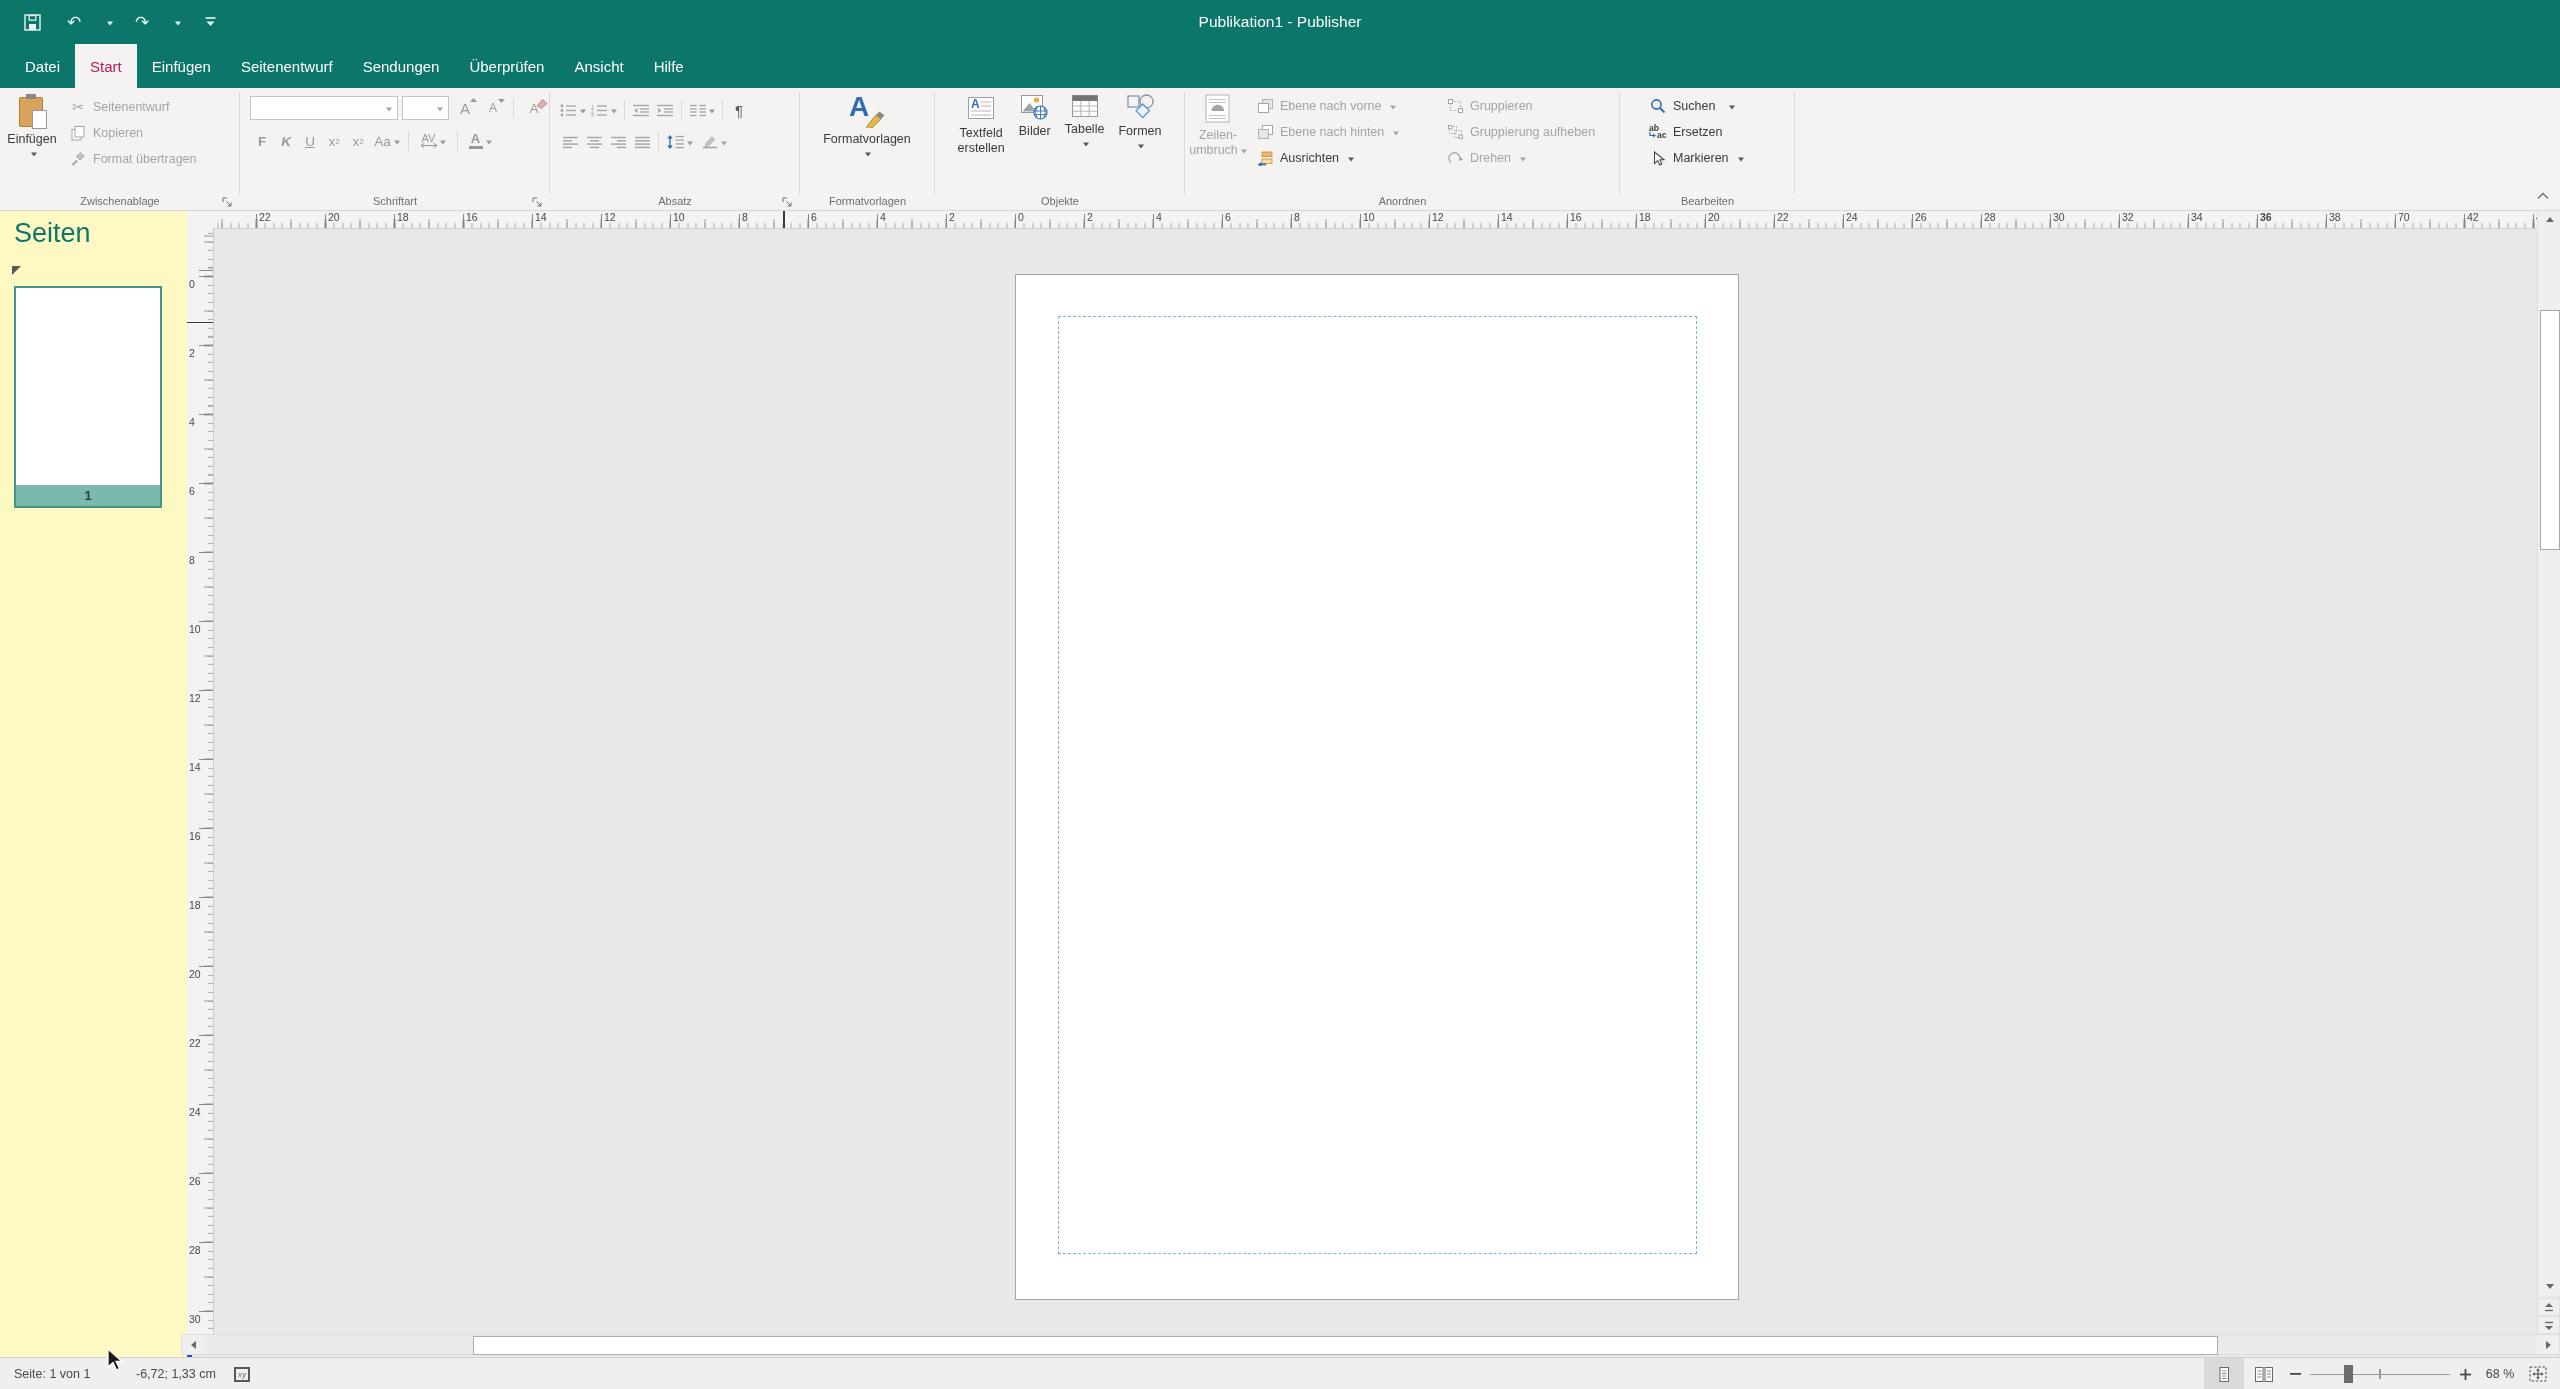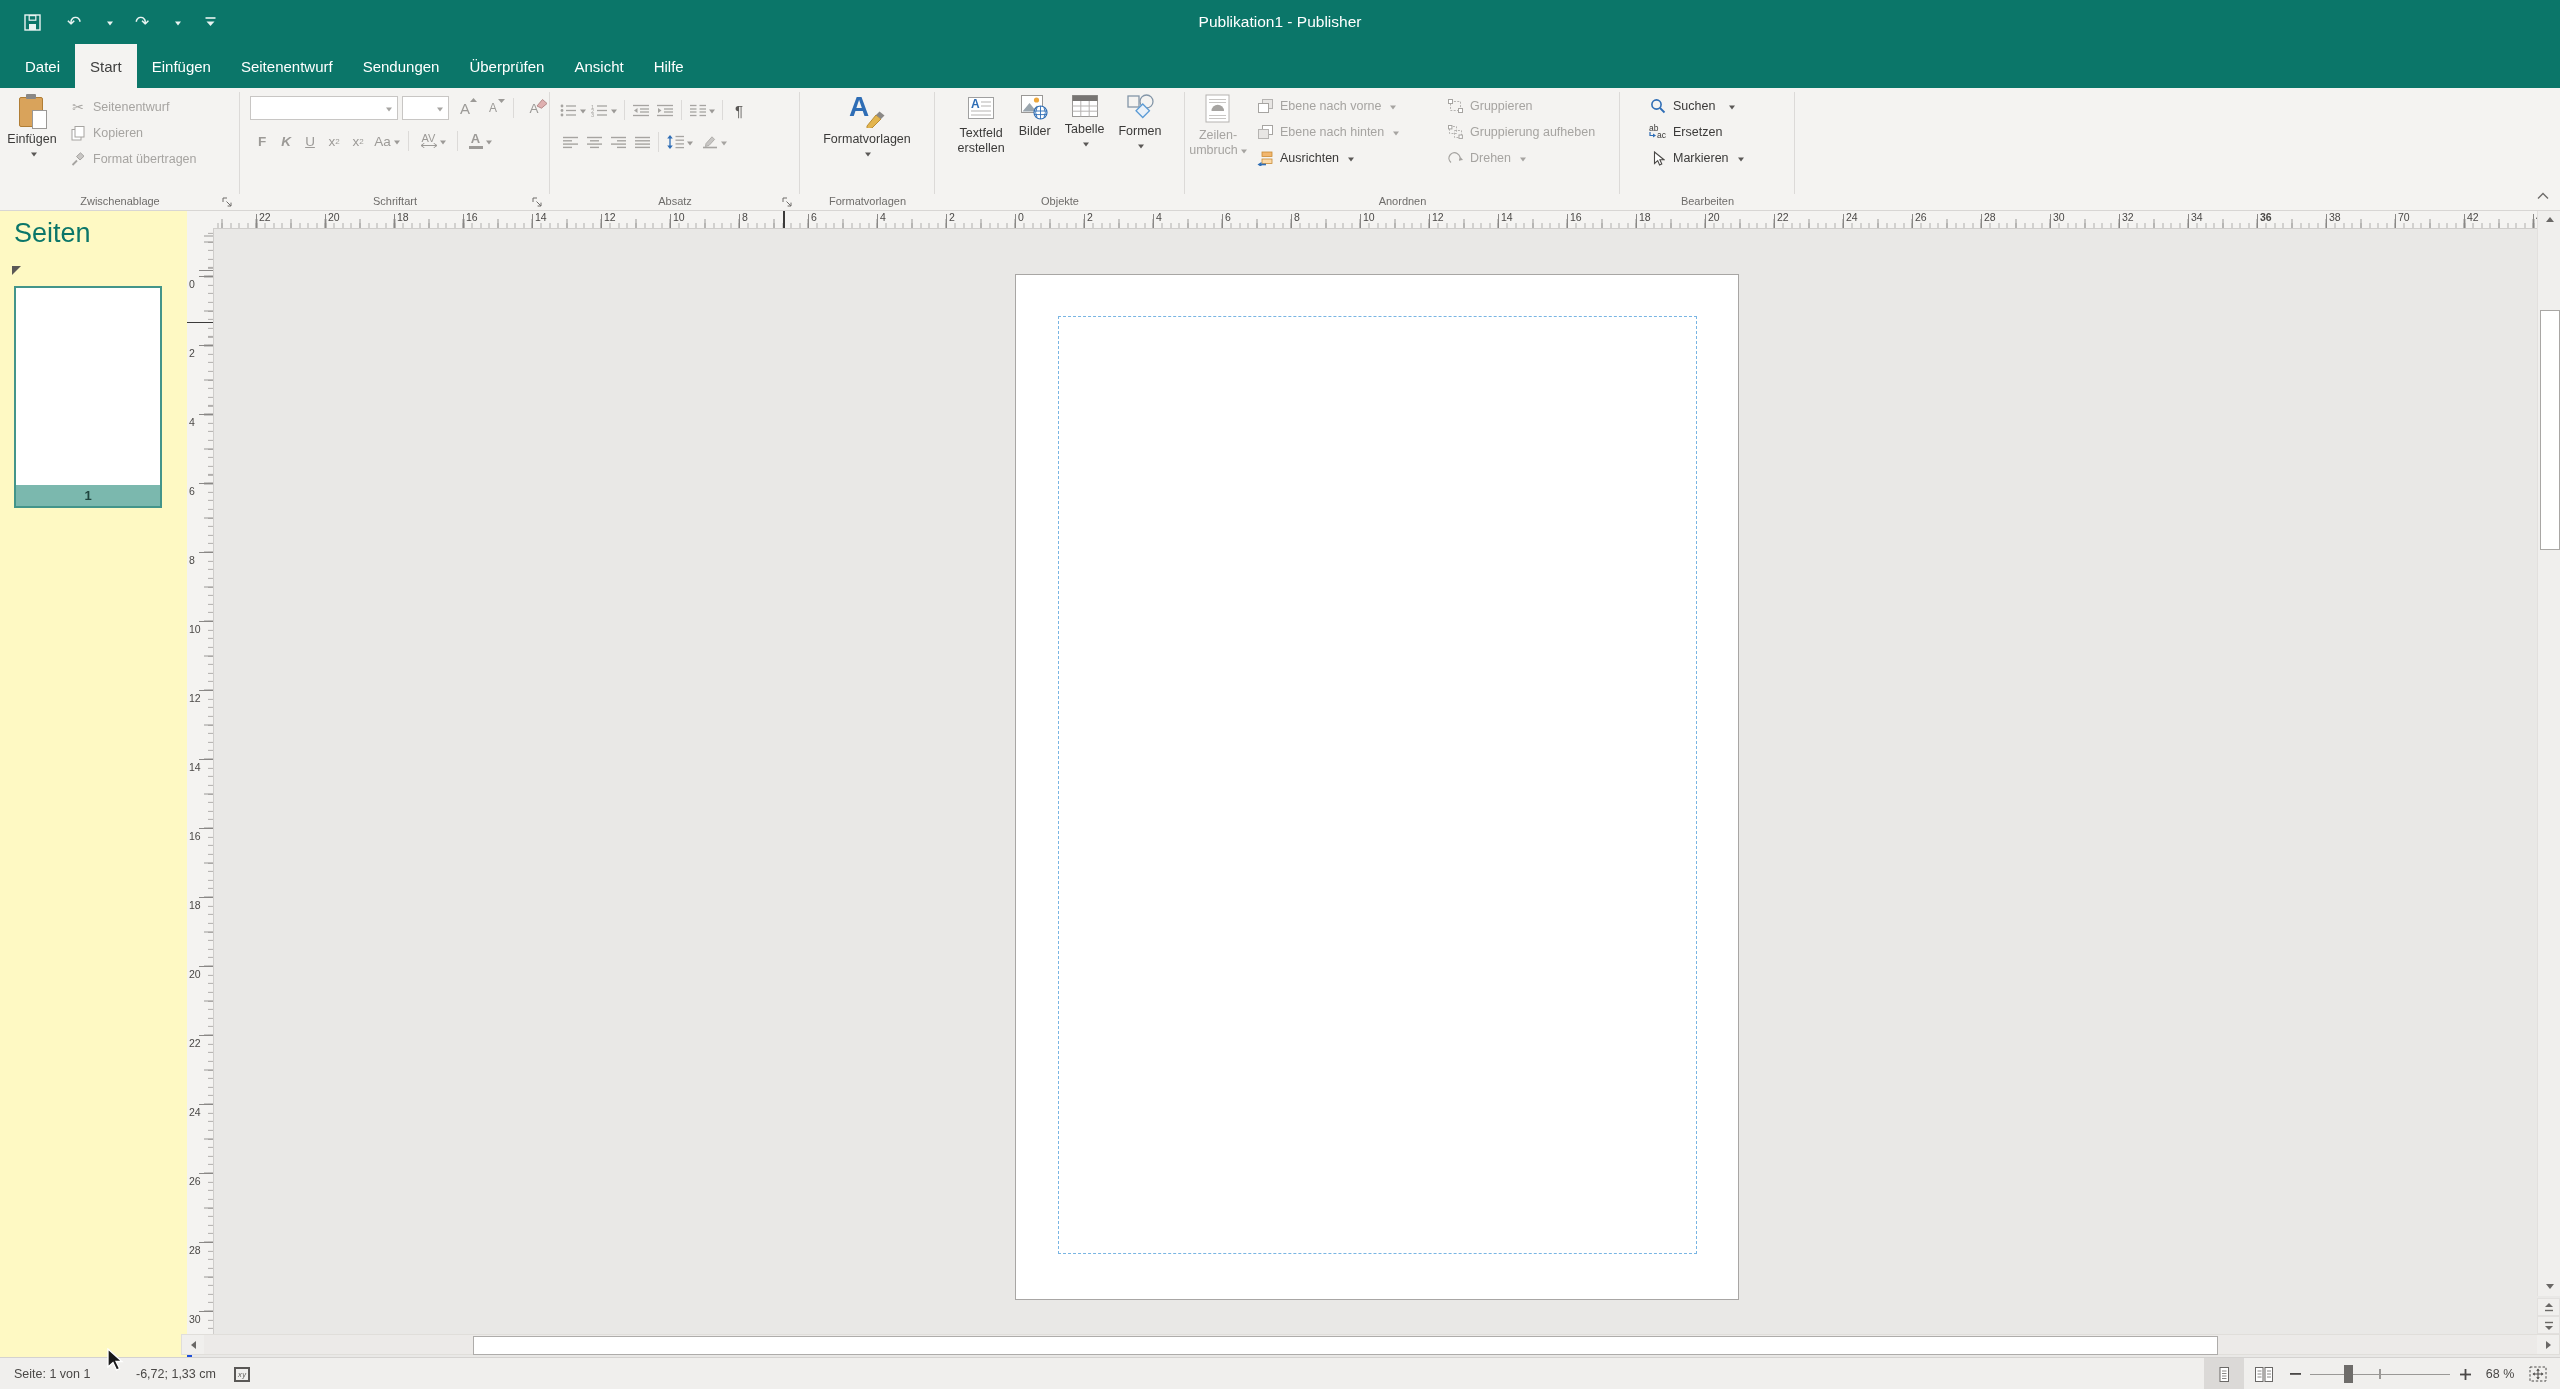--- a/index.html
+++ b/index.html
@@ -16,21 +16,21 @@
   .title-center{position:absolute;left:0;top:0;width:100%;height:44px;display:flex;align-items:center;justify-content:center;font-size:15.5px;color:#fff;pointer-events:none}
   .tb-right{position:absolute;right:0;top:0;height:44px;display:flex;align-items:center}
   .signin{background:#fff;color:#0b7669;font-size:14.5px;padding:5px 17px;margin-right:28px;border:none}
   .winbtn{width:54px;height:44px;display:flex;align-items:center;justify-content:center;font-size:16px;color:#fff}
   .caret{display:inline-block;width:0;height:0;border:3.5px solid transparent;border-top:4.5px solid currentColor;margin-left:3px;transform:translateY(2.5px)}
   .caret.white{border-top-color:#eaf4f2}
 
   
   .tabbar{position:absolute;left:0;top:44px;width:2560px;height:44px;background:#0b7669;display:flex;align-items:stretch;padding-left:10px;z-index:39}
   .tab{padding:0 15px;display:flex;align-items:center;font-size:15px;color:#fff;cursor:default}
-  .tab.active{background:#f4f3f1;color:#404040}
+  .tab.active{background:#f4f3f1;color:#be185d}
 
   
   .ribbon{position:absolute;left:0;top:88px;width:2560px;height:122px;background:#f4f3f1;border-bottom:1px solid #d8d6d4;z-index:30}
   .rgroup{position:absolute;top:0;height:122px}
   .gsep{position:absolute;right:0;top:4px;width:1px;height:102px;background:#dcdad8}
   .glabel{position:absolute;bottom:3px;left:0;width:100%;text-align:center;font-size:11px;color:#6e6c6a;white-space:nowrap}
   .launcher{position:absolute;right:6px;bottom:4px;width:12px;height:12px;color:#6e6c6a}
   .gbody{position:absolute;left:0;top:3px;right:1px;bottom:22px}
   .bigbtn{display:flex;flex-direction:column;align-items:center;justify-content:flex-start;padding:3px 6px;height:92px;box-sizing:border-box}
   .biglabel{font-size:12.5px;color:#3b3a39;line-height:1.2;text-align:center;white-space:nowrap;margin-top:4px}
@@ -586,21 +586,21 @@
         <span class="ricon">
           <svg width="16" height="16">
               <circle cx="6.5" cy="6.5" r="4.6" fill="none" stroke="#2e6db5" stroke-width="1.6"></circle>
               <line x1="10" y1="10" x2="14.5" y2="14.5" stroke="#2e6db5" stroke-width="1.8"></line>
             </svg>
         </span>
         <span>Suchen</span>
         <span class="caret" style="color:#5a5856;margin-left:8px"></span>
       </div>
       <div class="rbtn">
-        <span class="ricon" style="flex-direction:column;line-height:.85;font-size:8.5px;font-weight:normal;display:inline-flex;align-items:flex-start">
+        <span class="ricon" style="flex-direction:column;line-height:.85;font-size:8.5px;font-weight:bold;display:inline-flex;align-items:flex-start">
           <span style="color:#3b3a39">ab</span>
           <span style="color:#2e6db5;display:inline-flex;align-items:center">
               <svg width="7" height="7" style="margin-right:1px">
                 <path d="M1 0 v3.5 h4" fill="none" stroke="#2e6db5" stroke-width="1.2"></path>
                 <path d="M4 1.5 l3 2 -3 2 z" fill="#2e6db5"></path>
               </svg>
               <span style="color:#3b3a39">ac</span>
             </span>
         </span>
         <span>Ersetzen</span>

